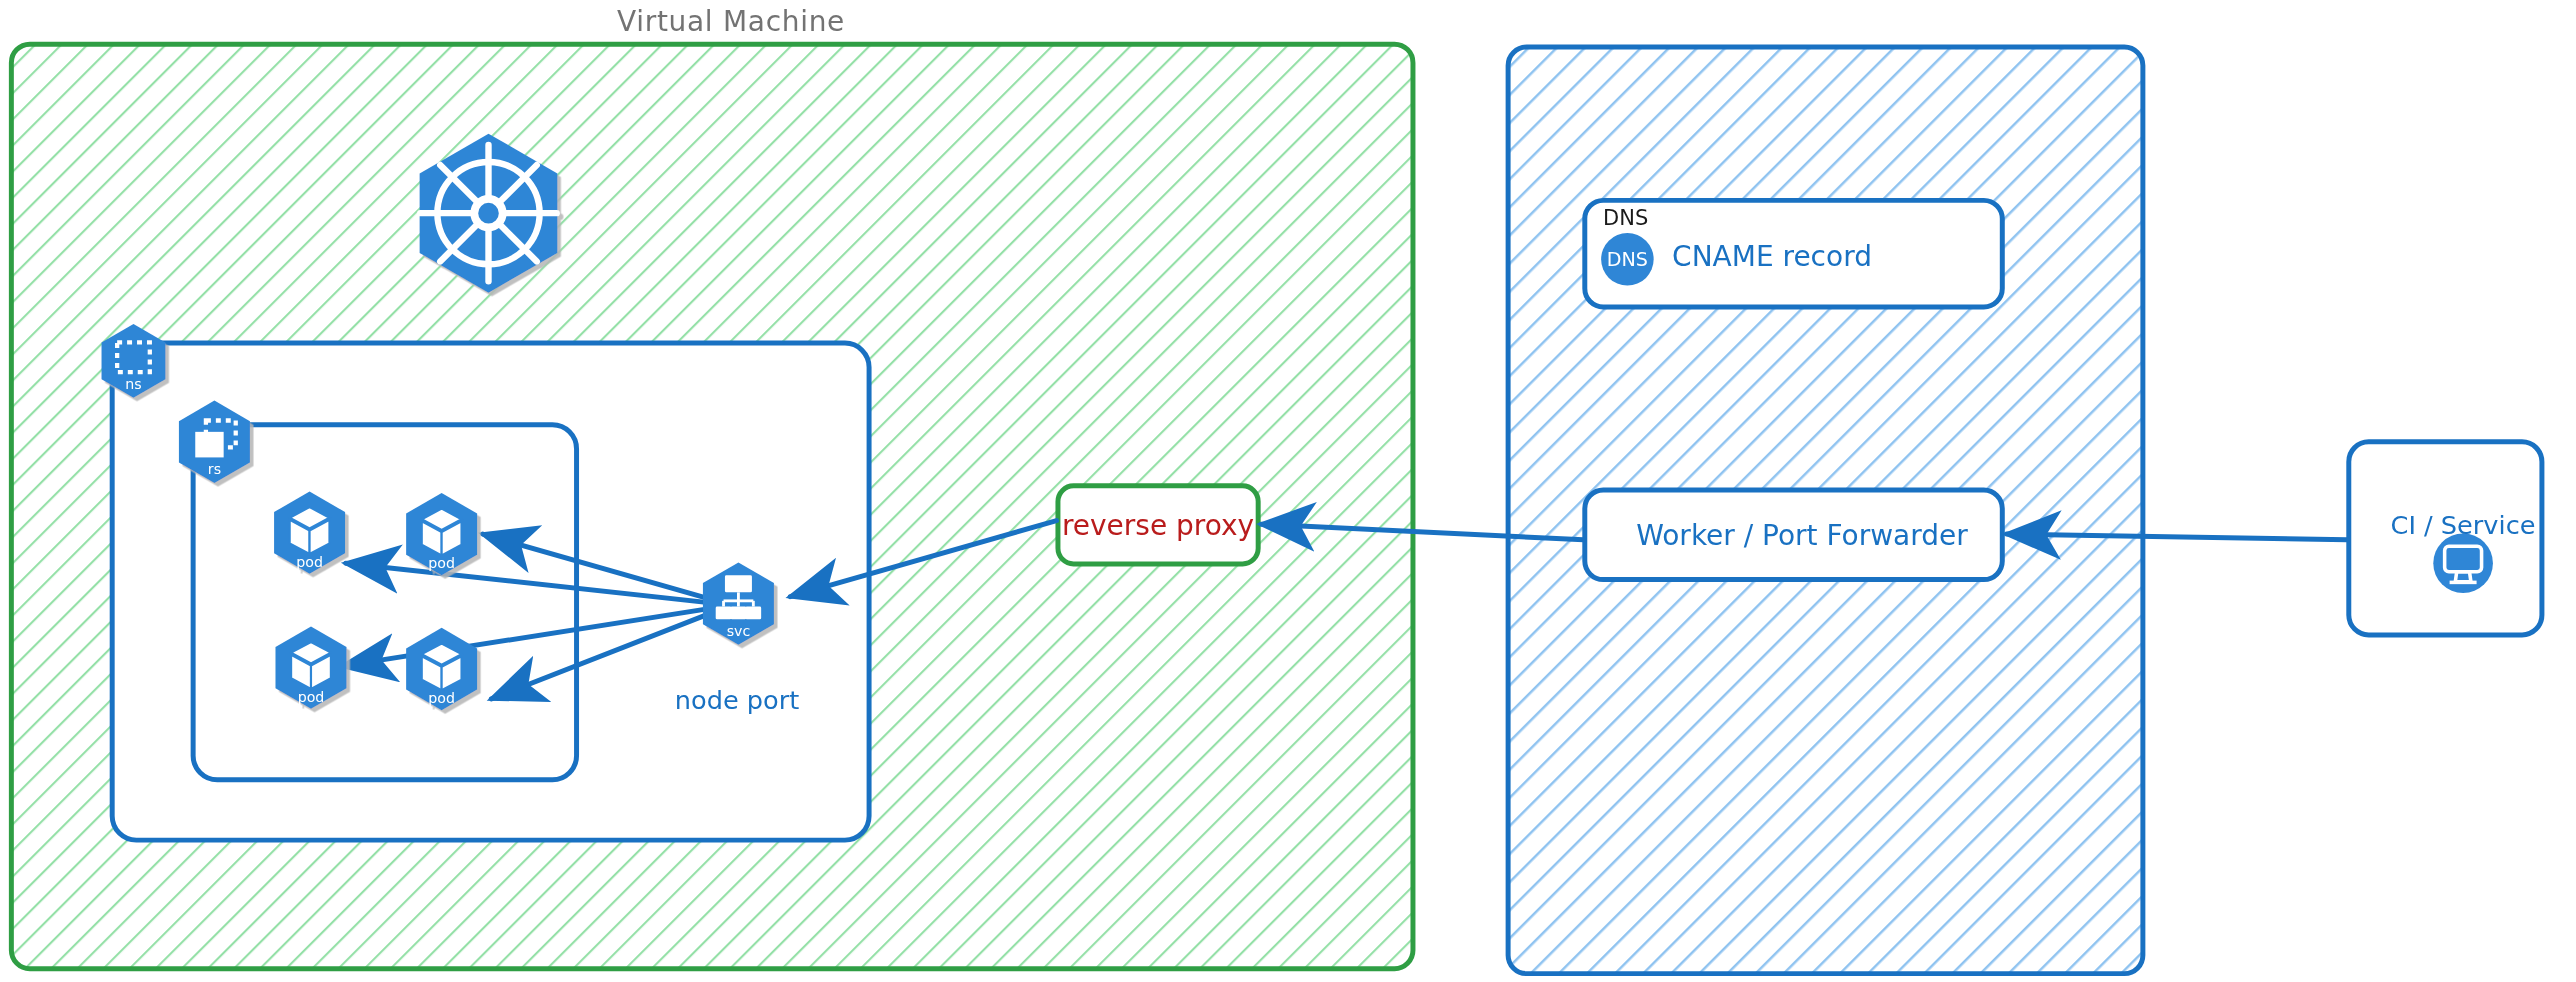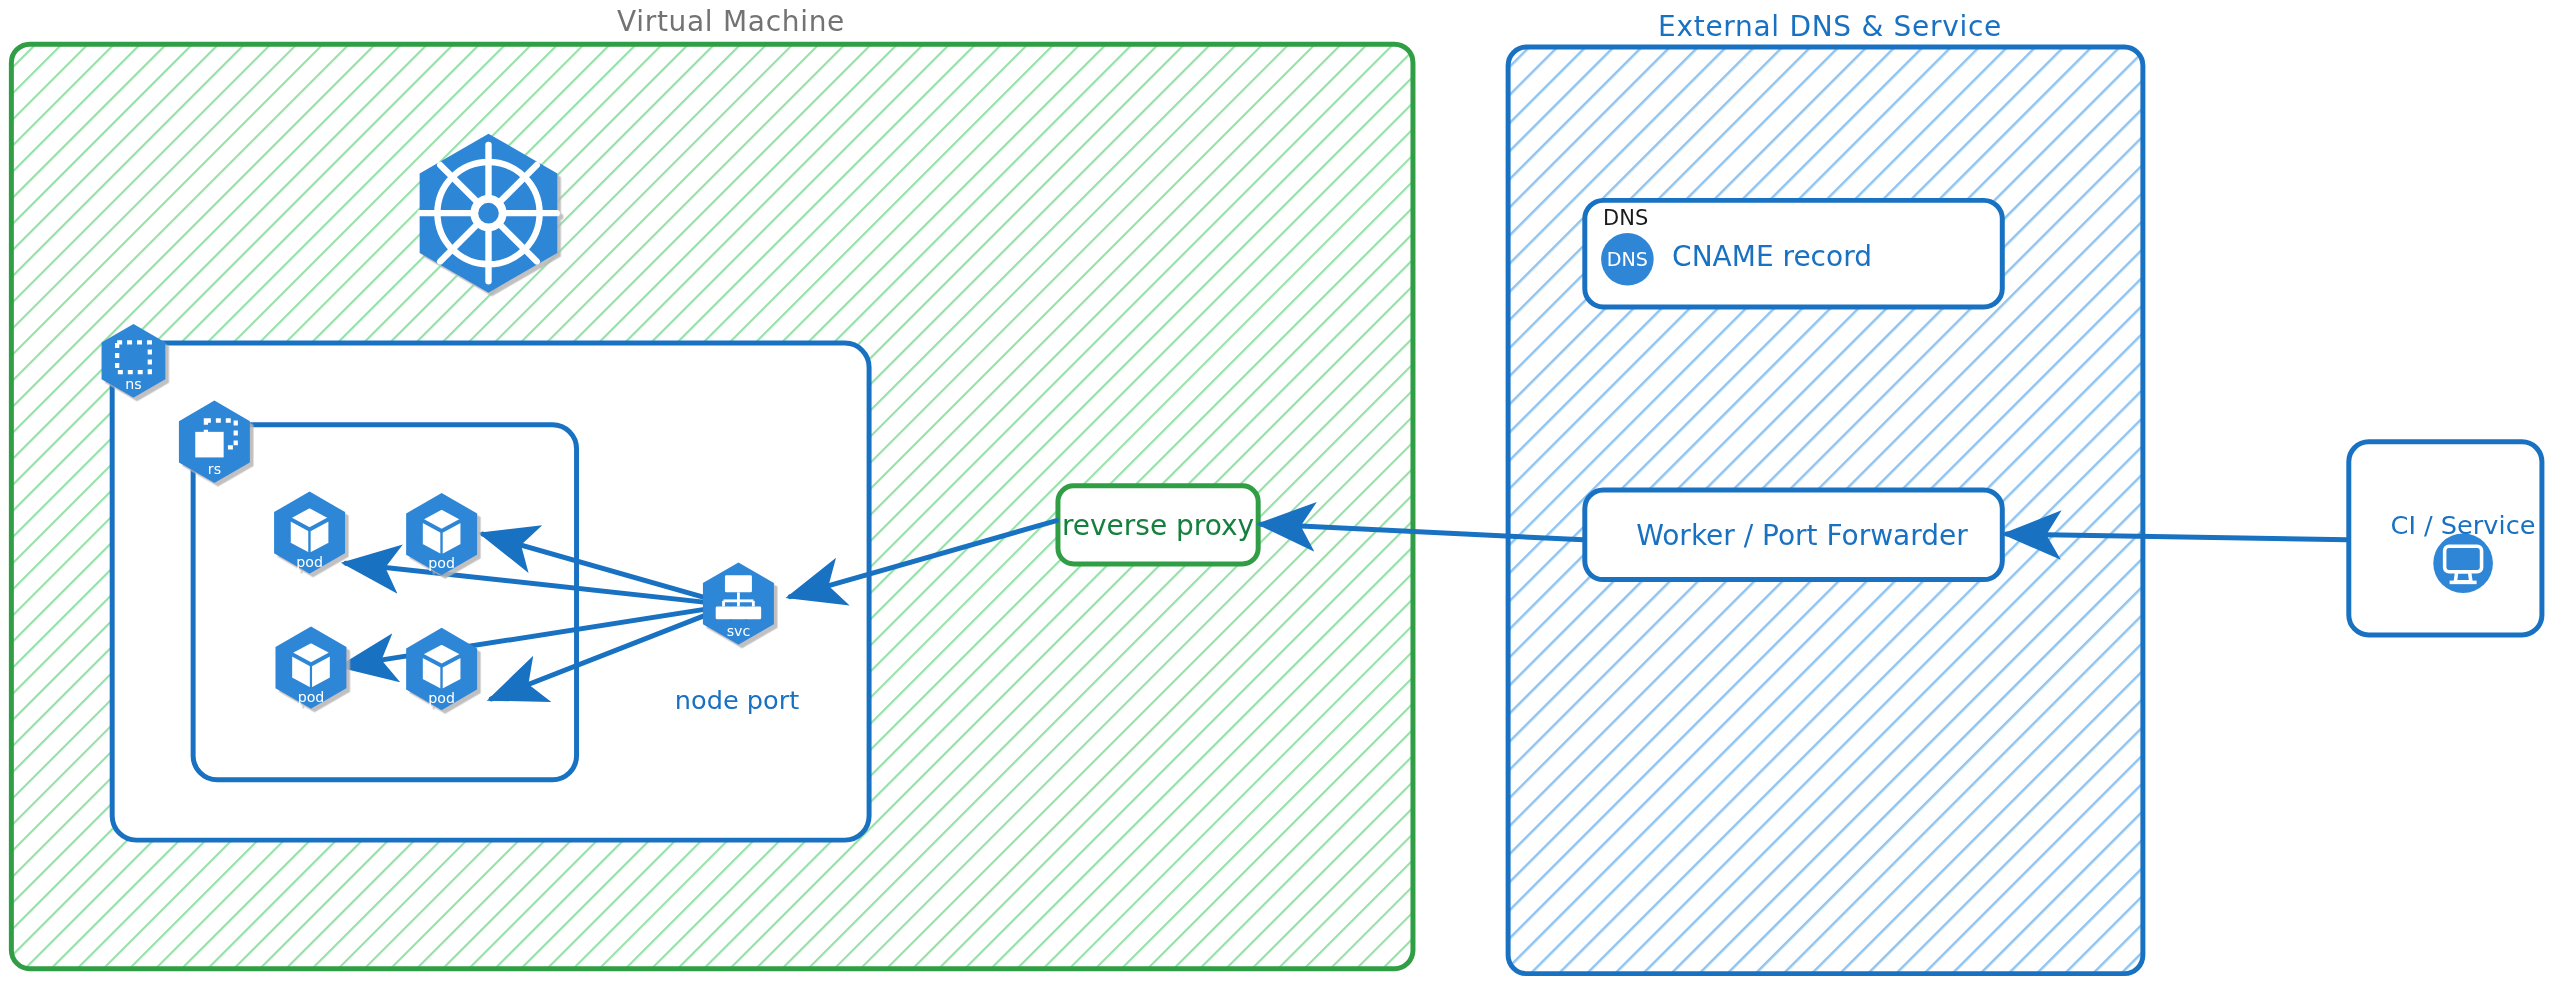--- a/index.html
+++ b/index.html
@@ -4,21 +4,21 @@
 <style>
   html,body{margin:0;padding:0;background:#ffffff;}
   body{font-family:"DejaVu Sans",sans-serif;}
   #stage{position:relative;width:2576px;height:983px;background:#fff;overflow:hidden;}
   svg{display:block;}
   #diagram{position:absolute;left:0;top:0;width:2576px;height:983px;}
   .lbl{position:absolute;white-space:nowrap;font-family:"DejaVu Sans",sans-serif;}
   .title-green{color:#737373;font-size:28px;letter-spacing:0.7px;}
   .title-blue{color:#1971c2;font-size:28px;letter-spacing:0.7px;}
   .txt-blue{color:#1971c2;}
-  .txt-green{color:#15803d;}
+  .txt-green{color:#b91c1c;}
   .txt-black{color:#1a1a1a;}
   .node-label{font-size:25.6px;}
   .box-label{font-size:28px;}
   .small-label{font-size:21px;}
   .ctr{transform:translate(-50%,-50%);text-align:center;}
 </style>
 </head>
 <body>
 
 <div id="stage">
@@ -182,21 +182,20 @@
     <g fill="none" stroke="#ffffff" stroke-width="5" stroke-linejoin="round">
       <rect x="-26" y="-24" width="52" height="36" rx="6"></rect>
       <path d="M-9,12 L-11,26 L11,26 L9,12 Z"></path>
       <line x1="-19" y1="27" x2="19" y2="27"></line>
     </g>
   </g>
 </svg>
 
 <div class="lbl title-green ctr" style="left:731px; top:21px;">Virtual Machine</div>
 
-<div class="lbl title-blue ctr" style="left:1830px; top:25.6px;">External DNS &amp; Service</div>
 
 <div class="lbl box-label txt-green ctr" style="left:1158px; top:525px;">reverse proxy</div>
 
 <div class="lbl node-label txt-blue ctr" style="left:737px; top:700px;">node port</div>
 
 <div class="lbl small-label txt-black" style="left:1603px; top:206px;">DNS</div>
 
 <div class="lbl box-label txt-blue ctr" style="left:1761px; top:256px;margin-left:11px;">CNAME record</div>
 
 <div class="lbl box-label txt-blue ctr" style="left:1794px; top:535px;margin-left:8px;">Worker / Port Forwarder</div>

